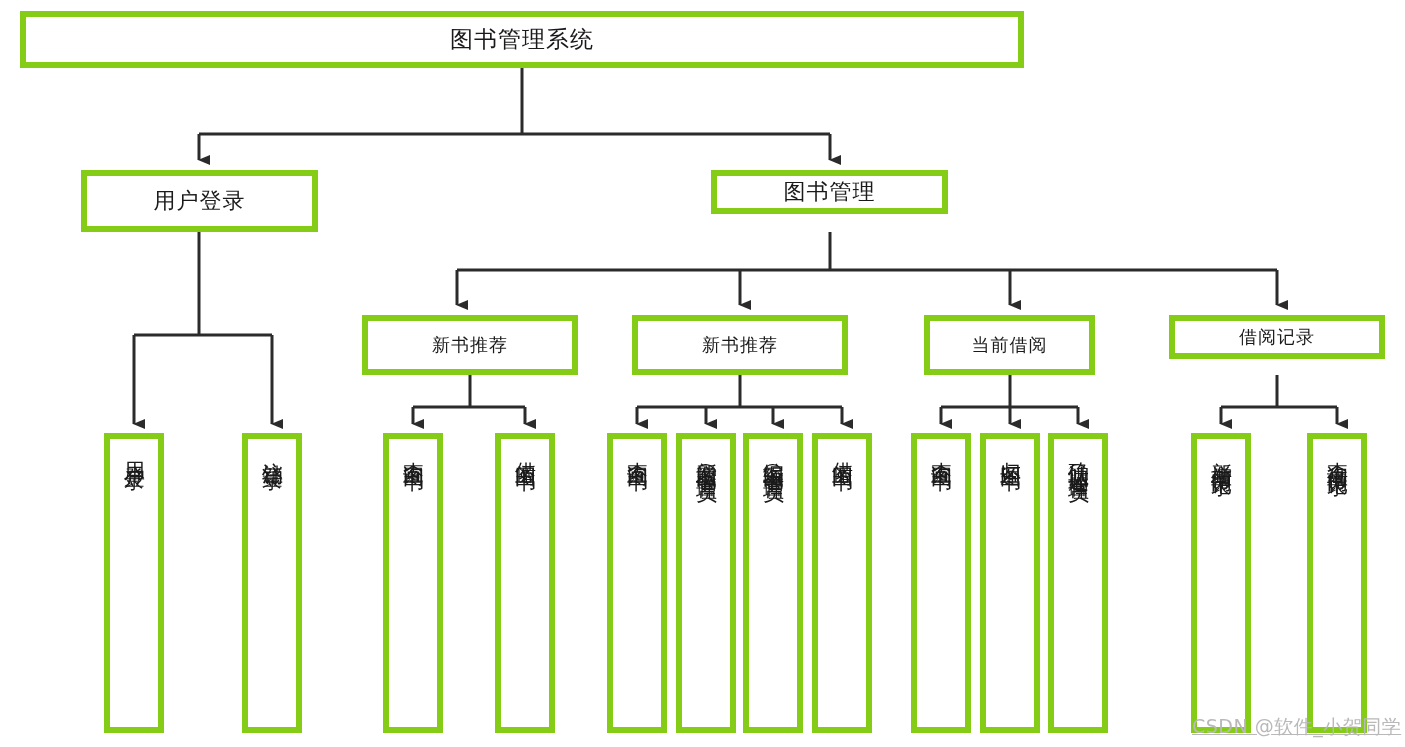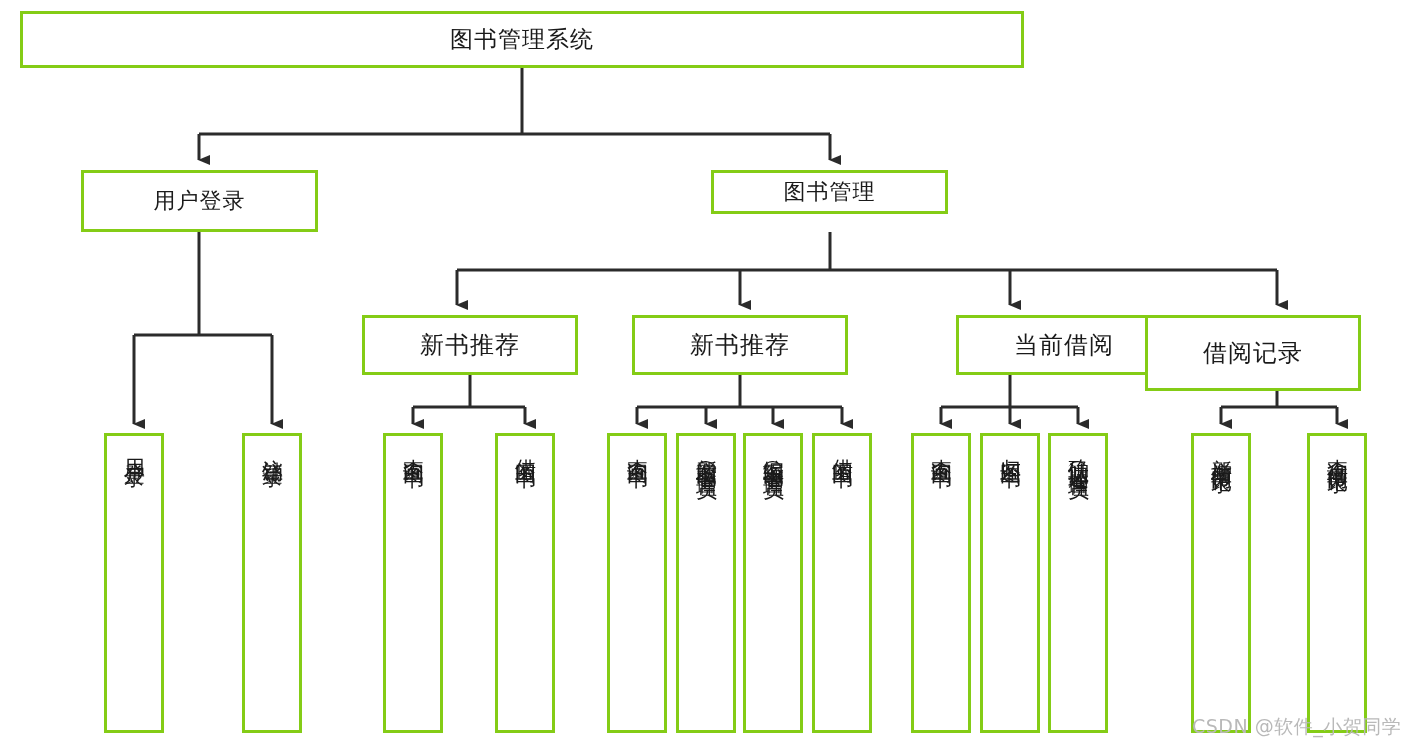--- a/index.html
+++ b/index.html
@@ -24,37 +24,37 @@
     left: 0;
     top: 0;
     width: 1405px;
     height: 747px;
     pointer-events: none;
   }
   .node {
     position: absolute;
     box-sizing: border-box;
     background: #ffffff;
-    border: 3px solid #84cc16;
+    border: 6px solid #84cc16;
     display: flex;
     align-items: center;
     justify-content: center;
     z-index: 2;
   }
   .node .label {
     display: block;
     line-height: 1.18;
     letter-spacing: 1px;
     color: #1a1a1a;
     text-align: center;
     white-space: nowrap;
   }
   .node.root .label  { font-size: 23px; }
   .node.lvl2 .label  { font-size: 22px; }
-  .node.lvl3 .label  { font-size: 24px; }
+  .node.lvl3 .label  { font-size: 18px; }
   .node.leaf {
     align-items: flex-start;
     justify-content: center;
     padding-top: 6px;
   }
   .node.leaf .label {
     writing-mode: vertical-rl;
     text-orientation: upright;
     font-size: 21px;
     letter-spacing: 3px;
@@ -137,24 +137,24 @@
   <div class="node lvl2" style="left:711px; top:170px; width:237px; height:44px;">
     <span class="label">图书管理</span>
   </div>
 
   <div class="node lvl3" style="left:362px; top:315px; width:216px; height:60px;">
     <span class="label">新书推荐</span>
   </div>
   <div class="node lvl3" style="left:632px; top:315px; width:216px; height:60px;">
     <span class="label">新书推荐</span>
   </div>
-  <div class="node lvl3" style="left:956px; top:315px; width:216px; height:60px;align-items:center;">
+  <div class="node lvl3" style="left:924px; top:315px; width:171px; height:60px;align-items:center;">
     <span class="label">当前借阅</span>
   </div>
-  <div class="node lvl3" style="left:1145px; top:315px; width:216px; height:76px;">
+  <div class="node lvl3" style="left:1169px; top:315px; width:216px; height:44px;">
     <span class="label">借阅记录</span>
   </div>
 
   <div class="node leaf" style="left:104px; top:433px; width:60px; height:300px;">
     <span class="label">用户登录</span>
   </div>
   <div class="node leaf" style="left:242px; top:433px; width:60px; height:300px;">
     <span class="label">注销登录</span>
   </div>
 
@@ -188,15 +188,15 @@
     <span class="label">确认归还（管理员）</span>
   </div>
 
   <div class="node leaf" style="left:1191px; top:433px; width:60px; height:300px;">
     <span class="label">新增借阅记录</span>
   </div>
   <div class="node leaf" style="left:1307px; top:433px; width:60px; height:300px;">
     <span class="label">查询借阅记录</span>
   </div>
 
-  <div class="watermark" style="left:1192px; top:714px;">CSDN @软件_小贺同学</div>
+  <div class="watermark" style="left:1192px; top:714px;text-decoration:underline;">CSDN @软件_小贺同学</div>
 
 </div>
 
 </body></html>

